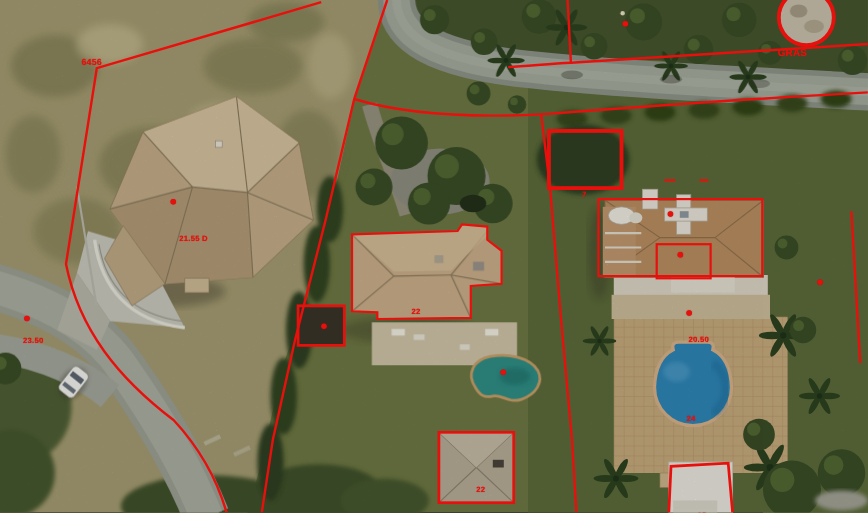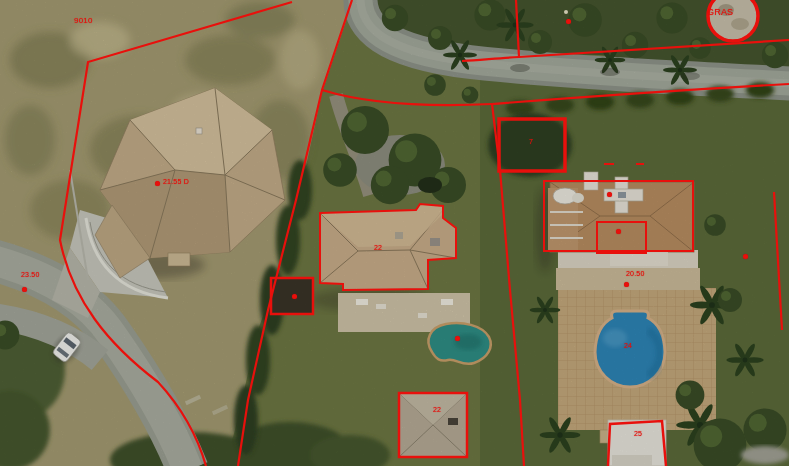--- a/index.html
+++ b/index.html
@@ -3,24 +3,25 @@
 <meta charset="utf-8">
 <style>
   :root{ --red:#e8100c; }
   html,body{margin:0;padding:0;background:#222;}
   #stage{
     position:relative; width:789px; height:466px; overflow:hidden;
     font-family:"Liberation Sans", sans-serif;
   }
   #stage svg{position:absolute;left:0;top:0;}
   .svlabel{
-    position:absolute; color:var(--red); font-weight:normal; line-height:1;
+    position:absolute; color:var(--red); font-weight:bold; line-height:1;
     white-space:nowrap; letter-spacing:0.2px;
     text-shadow:0 0 1px rgba(210,10,5,.75);
     font-family:"Liberation Sans", sans-serif;
+    margin-top:36px;
   }
   .svdot{
     position:absolute; width:5px; height:5px; border-radius:50%;
     background:var(--red); margin-left:-2px; margin-top:-2px;
     box-shadow:0 0 1px rgba(180,0,0,.9);
   }
   .red{stroke:var(--red); fill:none; stroke-linecap:butt; stroke-linejoin:miter;}
 </style>
 </head>
 <body>
@@ -299,21 +300,21 @@
     <rect class="red" stroke-width="2" x="544" y="181" width="149" height="70"></rect>
     <rect class="red" stroke-width="2" x="597" y="222" width="49" height="31"></rect>
     <path class="red" stroke-width="2" d="M604,164 l10,0 M636,164 l8,0"></path>
     <path class="red" stroke-width="2" d="M320,213 L416,210 L420,204 L443,206 L443,218 L456,228 L456,258 L428,260 L428,289 L343,290 L343,284 L320,283 Z"></path>
     <rect class="red" stroke-width="2.5" x="271" y="278" width="42" height="36"></rect>
     <rect class="red" stroke-width="2.5" x="399" y="393" width="68" height="64"></rect>
     <path class="red" stroke-width="2.5" d="M608,466 L610,424 L662,421 L666,466"></path>
     <circle class="red" stroke-width="3.5" cx="733" cy="16" r="25"></circle>
   </g>
 </svg>
-<div class="svlabel" style="left: 74px; top: 17px; font-size: 8px;">9010</div>
+<div class="svlabel" style="left: 74px; top: 17px; font-size: 8px;">6456</div>
     <div class="svlabel" style="left: 163px; top: 178px; font-size: 7px;">21.55 D</div>
     <div class="svlabel" style="left: 21px; top: 271px; font-size: 7px;">23.50</div>
     <div class="svlabel" style="left: 626px; top: 270px; font-size: 7px;">20.50</div>
     <div class="svlabel" style="left: 707px; top: 8px; font-size: 9px;">GRAS</div>
     <div class="svlabel" style="left: 374px; top: 244px; font-size: 7px;">22</div>
     <div class="svlabel" style="left: 433px; top: 406px; font-size: 7px;">22</div>
     <div class="svlabel" style="left: 634px; top: 430px; font-size: 7px;">25</div>
     <div class="svlabel" style="left: 529px; top: 138px; font-size: 7px;">7</div>
     <div class="svlabel" style="left: 624px; top: 342px; font-size: 7px;">24</div>
     <div class="svdot" style="left: 157px; top: 183px;"></div>

